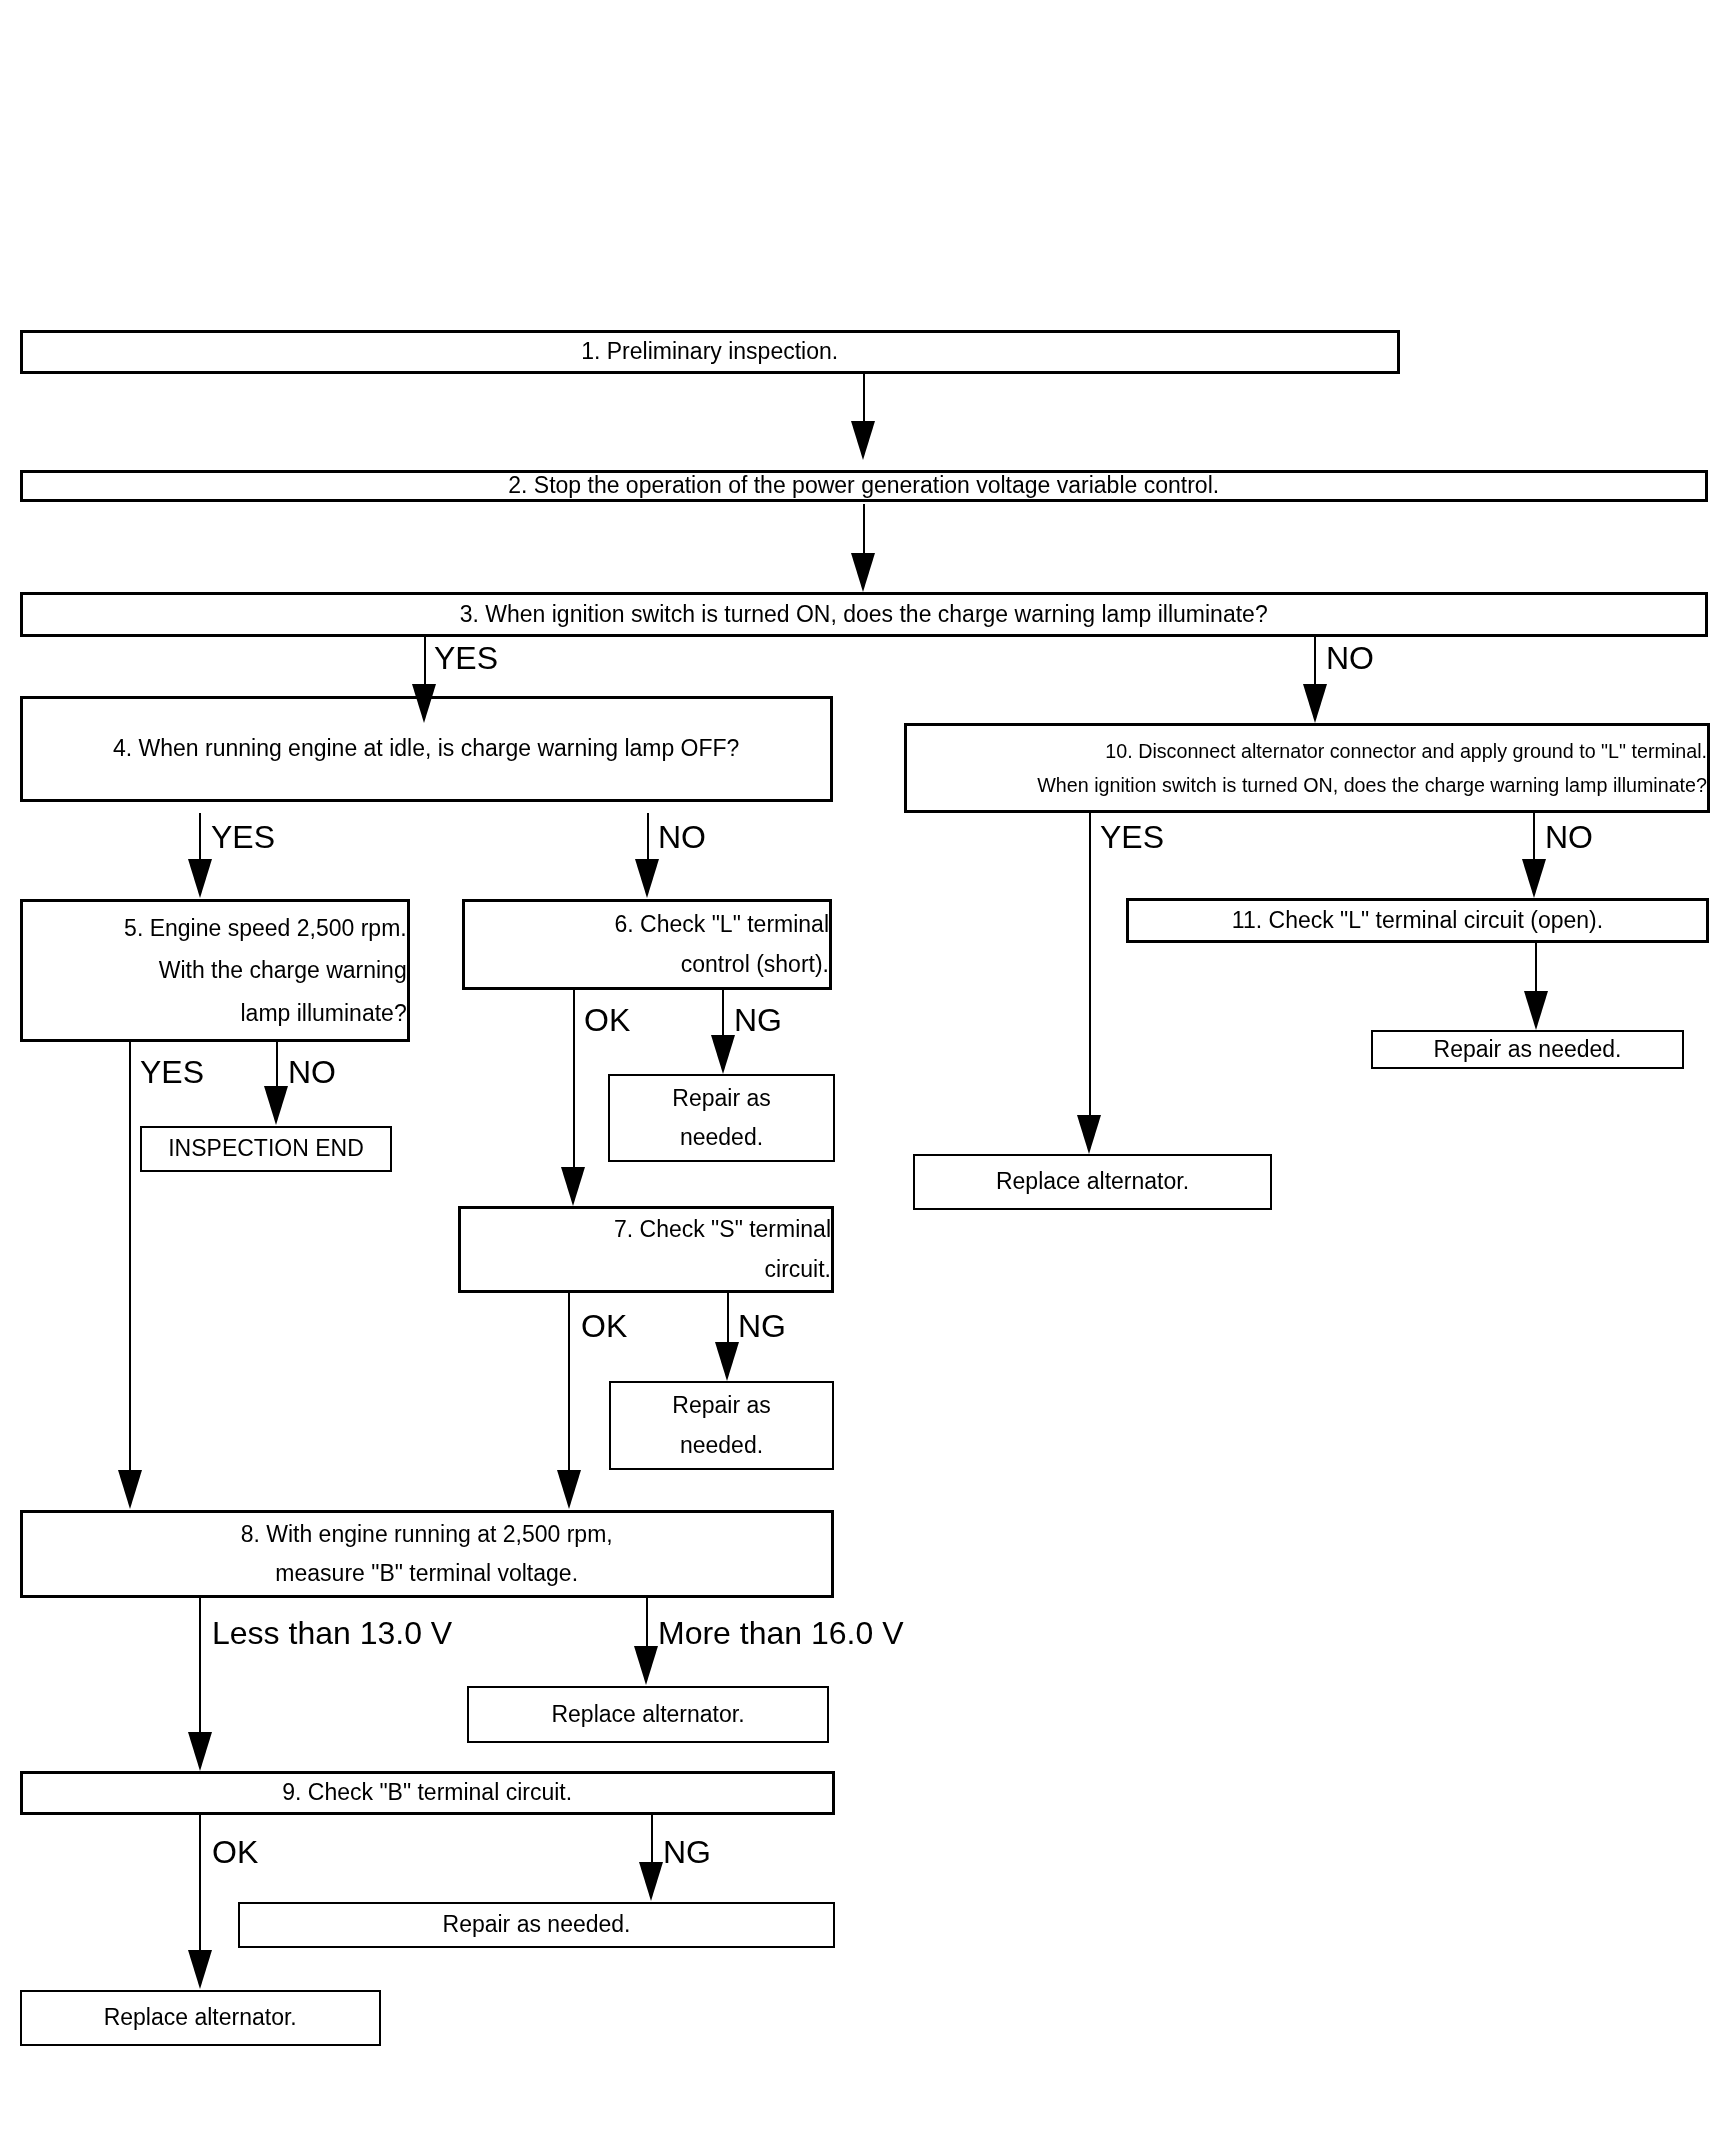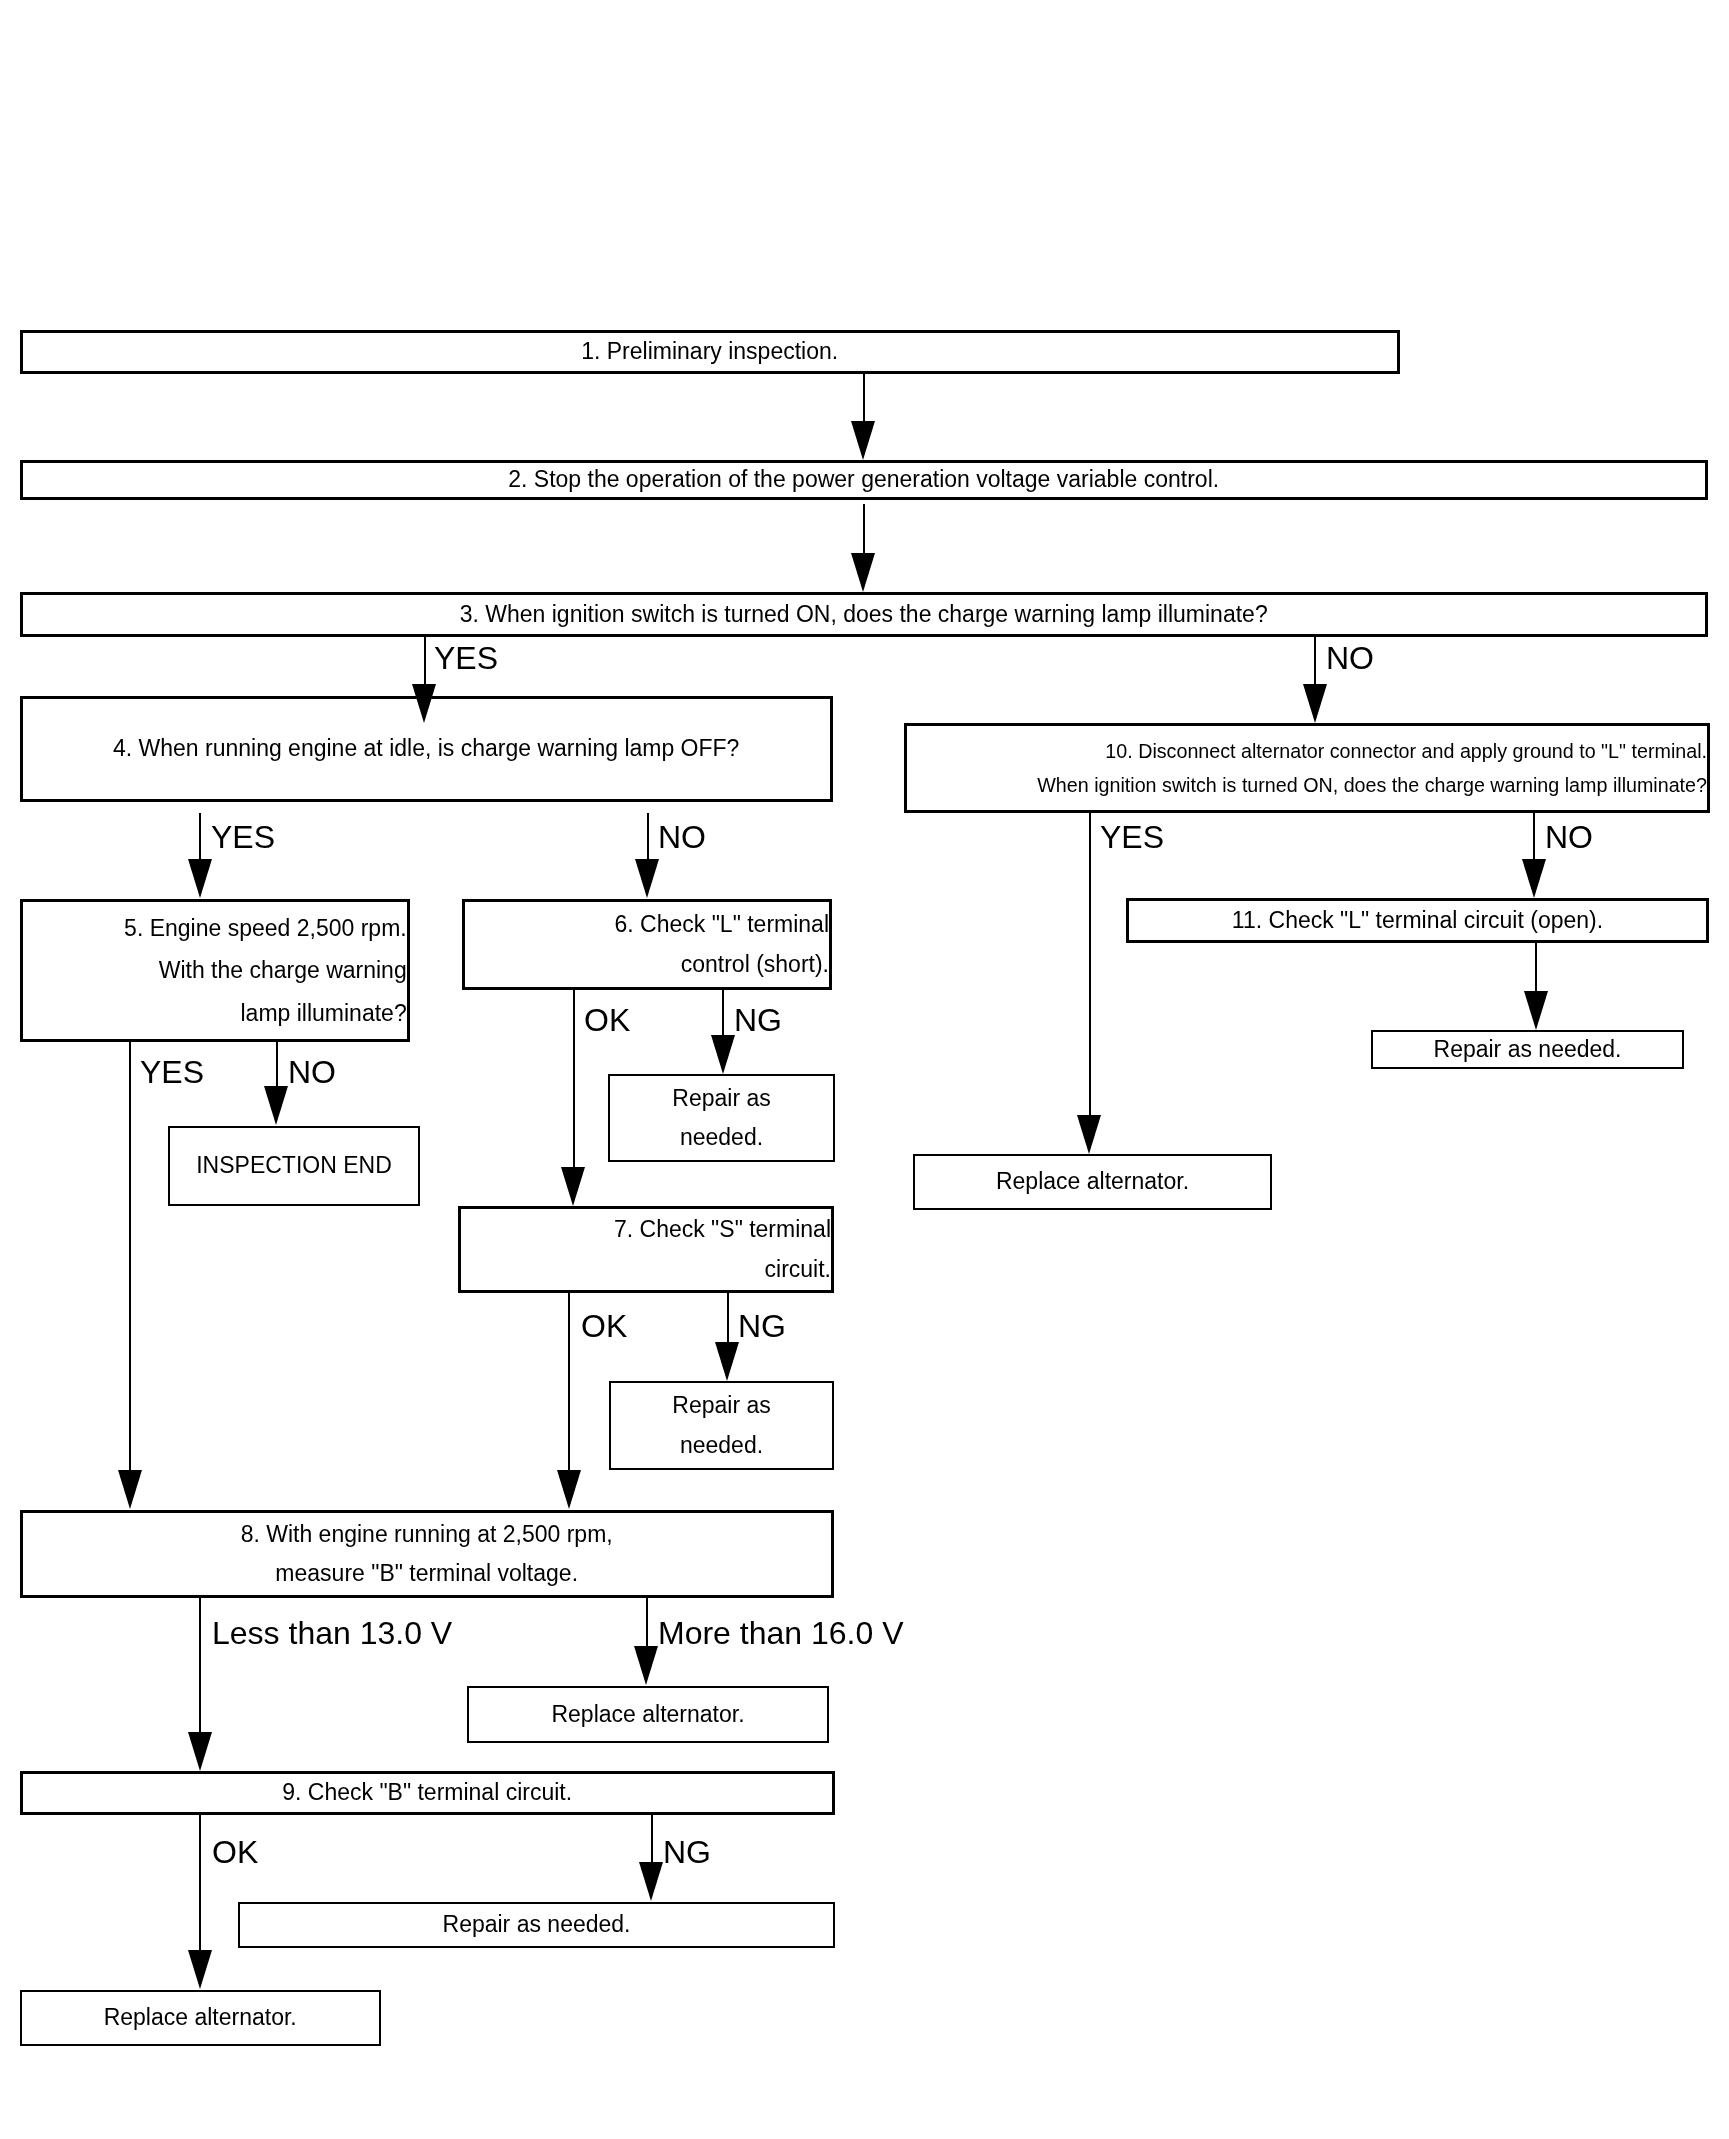--- a/index.html
+++ b/index.html
@@ -14,33 +14,33 @@
   .box.hang{text-align:right}
   .box.hang .ind{margin-left:34px}
   .vline{position:absolute;width:2.1px;background:#000}
   .ah{position:absolute;width:0;height:0;
       border-left:12.4px solid transparent;border-right:12.4px solid transparent;
       border-top:39px solid #000}
   .lbl{position:absolute;font-size:32px;line-height:1;white-space:nowrap}
 
   
   #b1{left:19.7px;top:330px;width:1380px;height:44px}
-  #b2{left:19.7px;top:460px;width:1688px;height:40px}
+  #b2{left:19.7px;top:470px;width:1688px;height:32px}
   #b3{left:19.7px;top:592px;width:1688px;height:45px}
   #b4{left:19.7px;top:696px;width:813px;height:106px}
   #b10{left:904px;top:723px;width:806px;height:90px;font-size:19.7px;line-height:1.75;padding-left:10.3px}
   #b10 .ind{margin-left:41px}
   #b5{left:19.7px;top:899px;width:390px;height:143px;padding-left:4px;line-height:1.85}
   #b6{left:462px;top:899px;width:370px;height:91px;padding-left:43px}
   #b11{left:1126px;top:898px;width:583px;height:45px}
   #b7{left:458px;top:1206px;width:376px;height:87px;padding-left:39px}
   #b8{left:19.7px;top:1510px;width:814px;height:88px}
   #b9{left:19.7px;top:1771px;width:815px;height:44px}
   
-  #iend{left:168px;top:1126px;width:252px;height:80px}
+  #iend{left:140px;top:1126px;width:252px;height:46px}
   #rng6{left:608px;top:1074px;width:227px;height:88px}
   #rng7{left:609px;top:1381px;width:225px;height:89px}
   #rright{left:1371px;top:1030px;width:313px;height:39px}
   #rb9{left:238px;top:1902px;width:597px;height:46px}
   #replright{left:913px;top:1154px;width:359px;height:56px}
   #replmid{left:467px;top:1686px;width:362px;height:57px}
   #replbot{left:19.7px;top:1990px;width:361px;height:56px}
 
   
   #c1l{left:863px;top:374px;height:60px}   #c1a{left:851px;top:421px}

